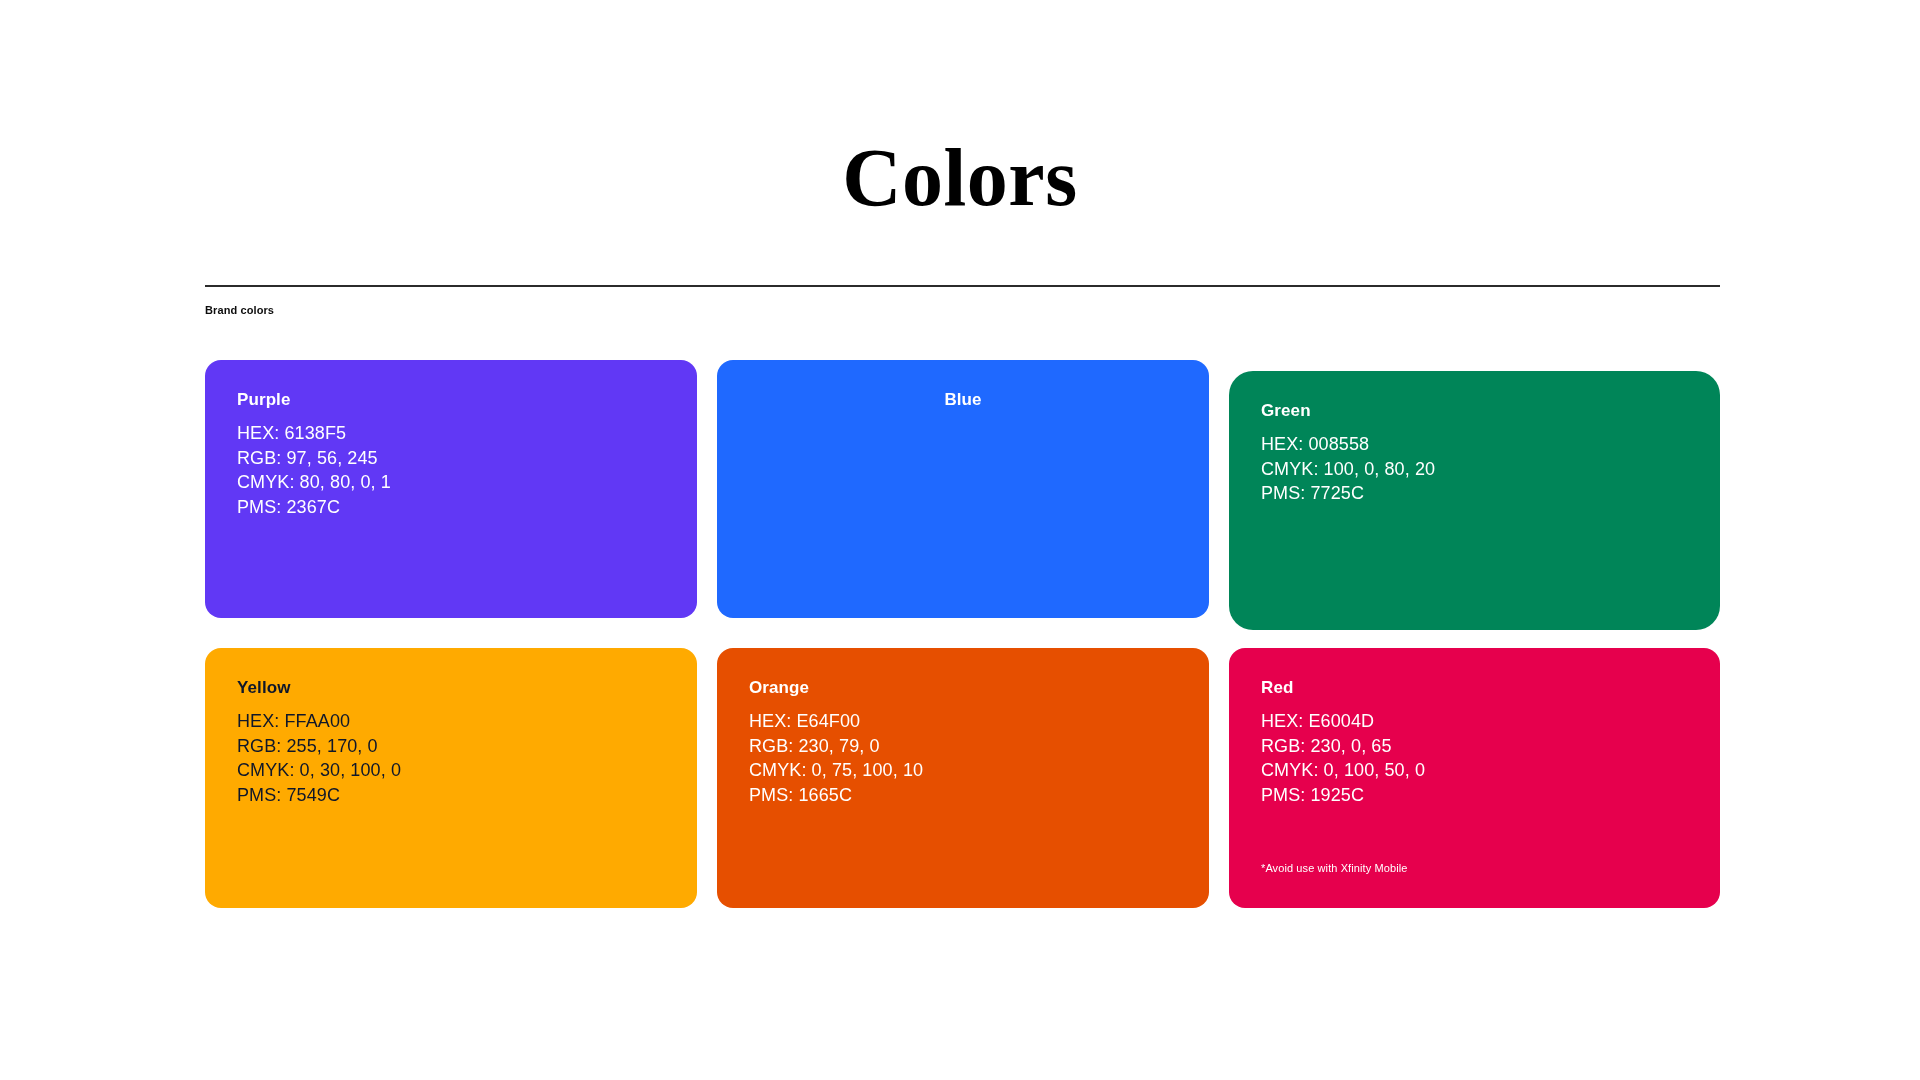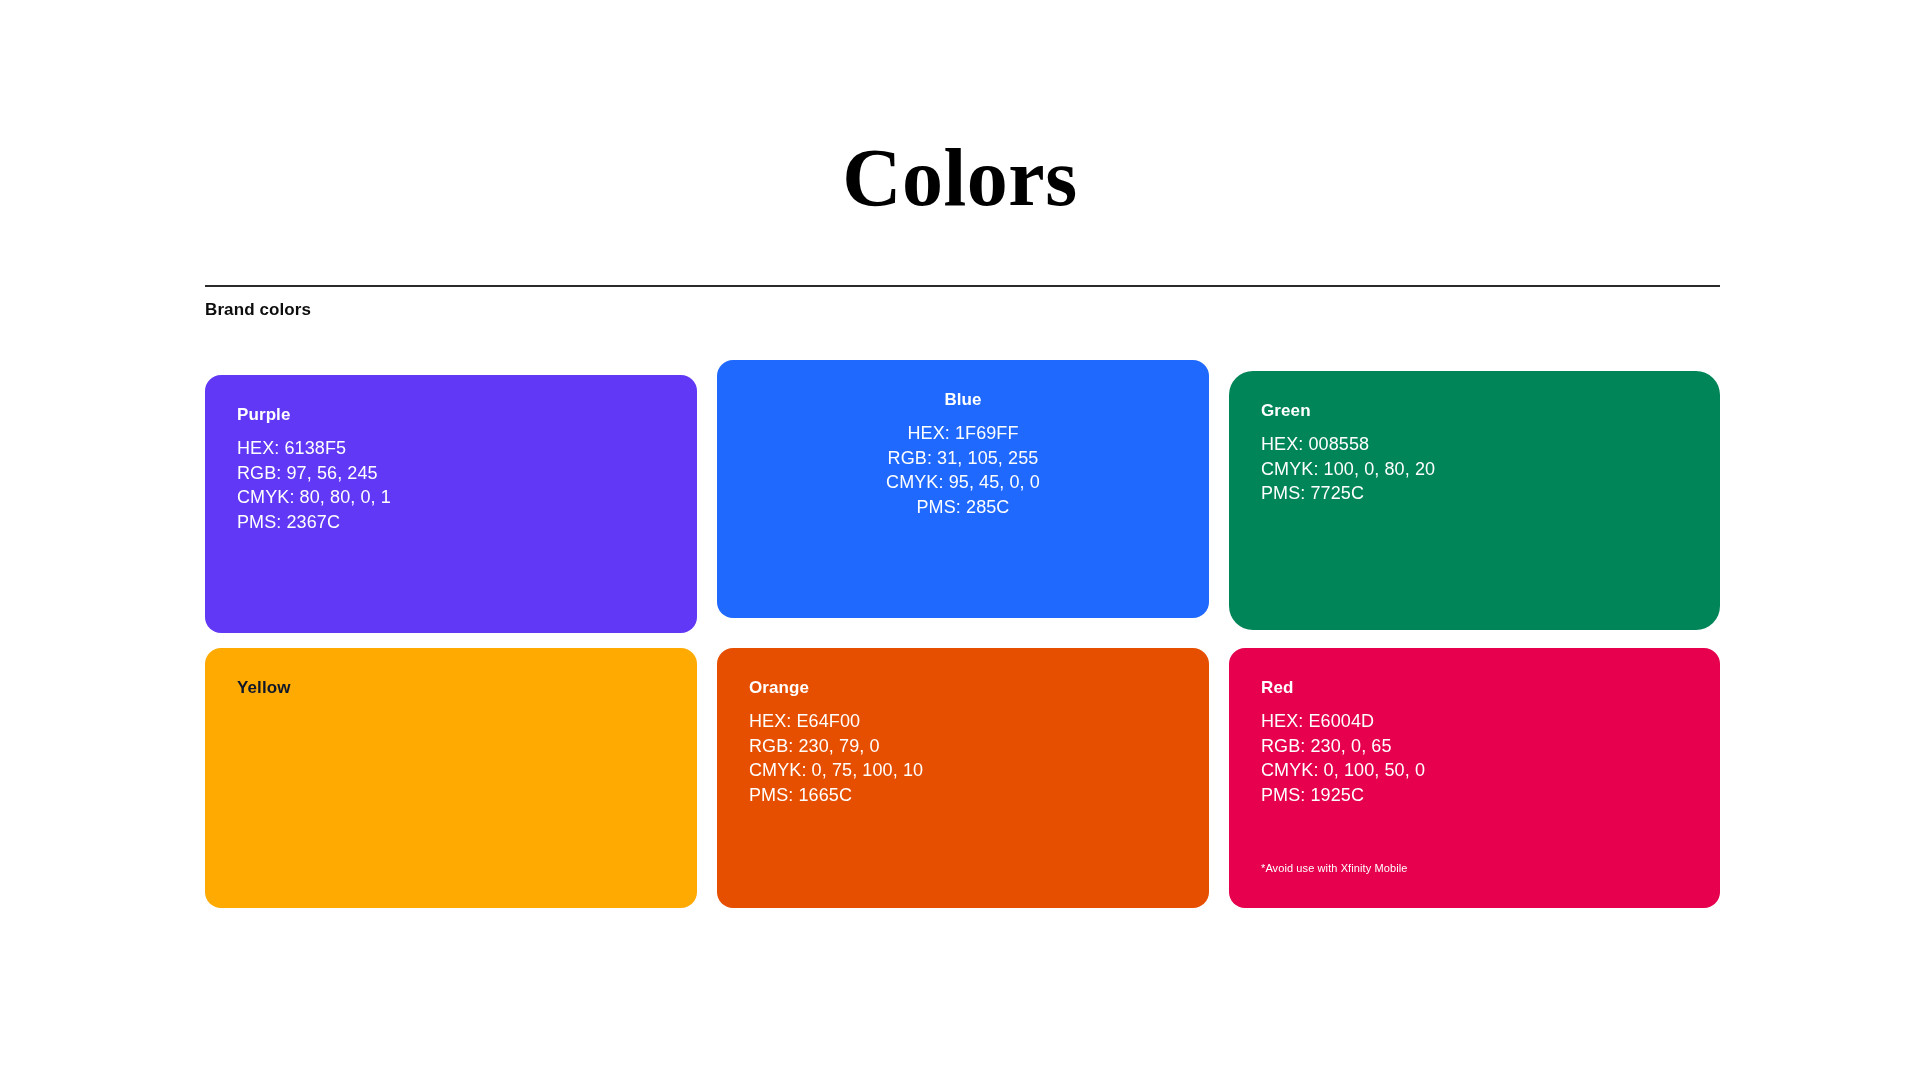--- a/index.html
+++ b/index.html
@@ -45,21 +45,21 @@
     left: 205px;
     width: 1515px;
     height: 2px;
     background: #2b2b2b;
   }
 
   .section-label {
     position: absolute;
     top: 298px;
     left: 205px;
-    font-size: 17px;
+    font-size: 11px;
     line-height: 24px;
     font-weight: 700;
     color: #0d0d0d;
     letter-spacing: 0.1px;
   }
 
   
   .swatch-grid {
     position: absolute;
     top: 360px;
@@ -122,61 +122,61 @@
 <div class="page" style="background: rgb(255, 255, 255);">
 
   <h1 class="page-title">Colors</h1>
 
   <div class="section-divider" style="background: rgb(43, 43, 43);"></div>
 
   <div class="section-label">Brand colors</div>
 
   <div class="swatch-grid">
 
-    <div class="swatch row-0 col-0" style="background: rgb(97, 56, 245); color: rgb(255, 255, 255); margin-top: 15px;">
+    <div class="swatch row-0 col-0" style="background: rgb(97, 56, 245); color: rgb(255, 255, 255);">
       <div class="swatch-inner">
         <div class="swatch-name">Purple</div>
         <div class="swatch-specs">
           <div>HEX: 6138F5</div>
           <div>RGB: 97, 56, 245</div>
           <div>CMYK: 80, 80, 0, 1</div>
           <div>PMS: 2367C</div>
         </div>
       </div>
       <div class="swatch-note"></div>
     </div>
 
     <div class="swatch row-0 col-1" style="background: rgb(31, 105, 255); color: rgb(255, 255, 255); text-align: center;">
       <div class="swatch-inner">
         <div class="swatch-name">Blue</div>
-        <div class="swatch-specs">
-          <div>HEX: 1F69FF</div>
-          <div>RGB: 31, 105, 255</div>
-          <div>CMYK: 95, 45, 0, 0</div>
-          <div>PMS: 285C</div>
-        </div>
       </div>
       <div class="swatch-note"></div>
     </div>
 
     <div class="swatch row-0 col-2" style="background: rgb(0, 133, 88); color: rgb(255, 255, 255);">
       <div class="swatch-inner">
         <div class="swatch-name">Green</div>
         <div class="swatch-specs">
           <div>HEX: 008558</div>
           <div>CMYK: 100, 0, 80, 20</div>
           <div>PMS: 7725C</div>
         </div>
       </div>
       <div class="swatch-note"></div>
     </div>
 
     <div class="swatch row-1 col-0" style="background: rgb(255, 170, 0); color: #0f172a;">
       <div class="swatch-inner">
         <div class="swatch-name">Yellow</div>
+        <div class="swatch-specs">
+          <div>HEX: FFAA00</div>
+          <div>RGB: 255, 170, 0</div>
+          <div>CMYK: 0, 30, 100, 0</div>
+          <div>PMS: 7549C</div>
+        </div>
       </div>
       <div class="swatch-note"></div>
     </div>
 
     <div class="swatch row-1 col-1" style="background: rgb(230, 79, 0); color: rgb(255, 255, 255);">
       <div class="swatch-inner">
         <div class="swatch-name">Orange</div>
         <div class="swatch-specs">
           <div>HEX: E64F00</div>
           <div>RGB: 230, 79, 0</div>

